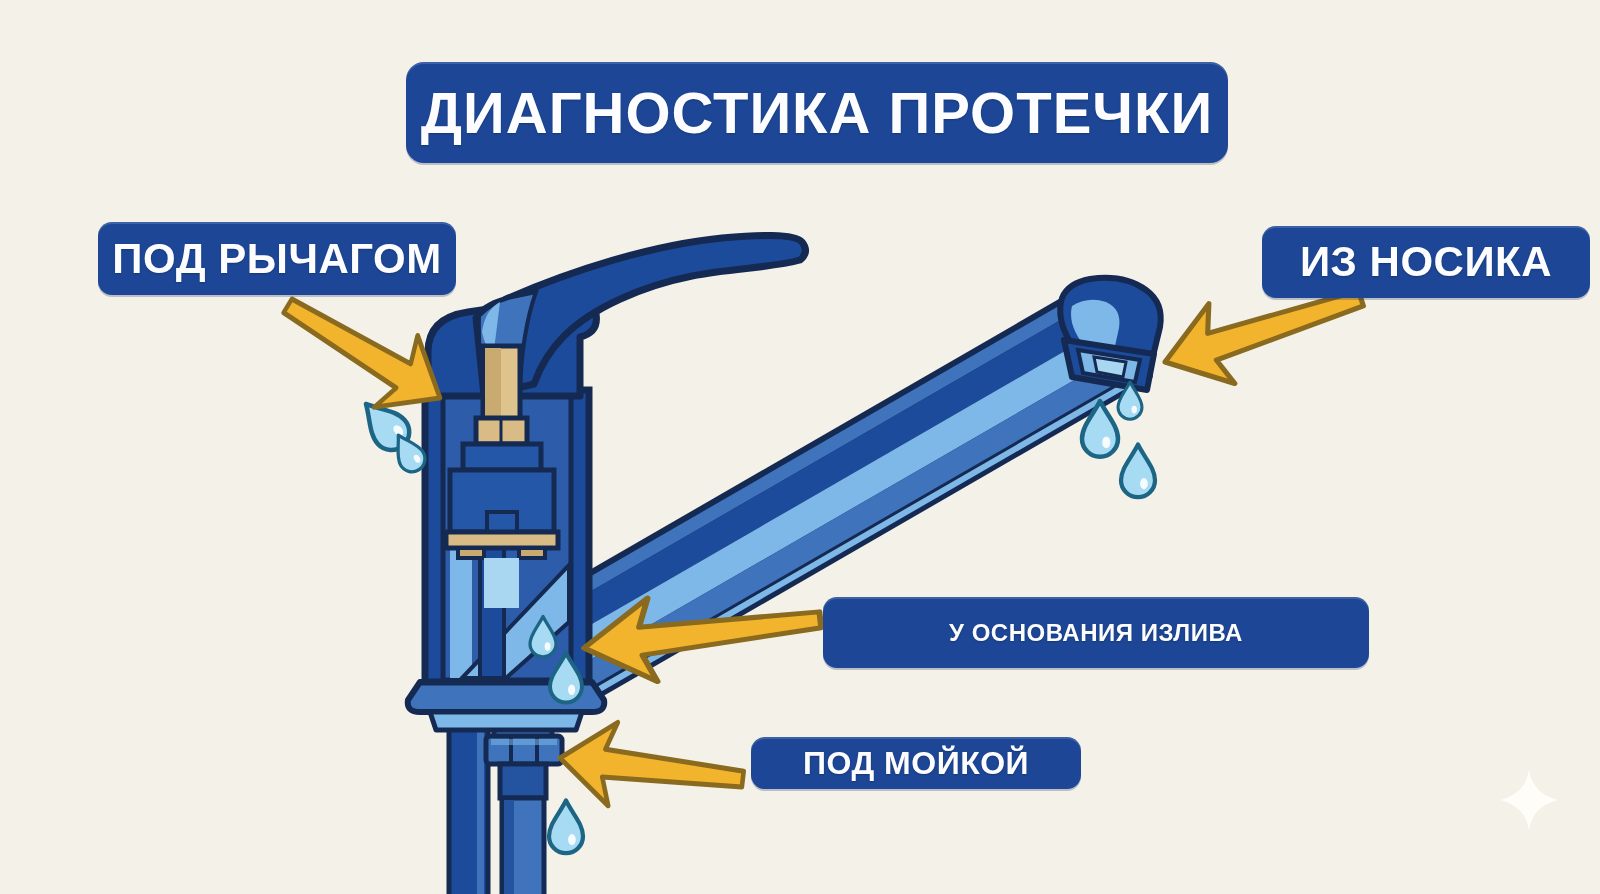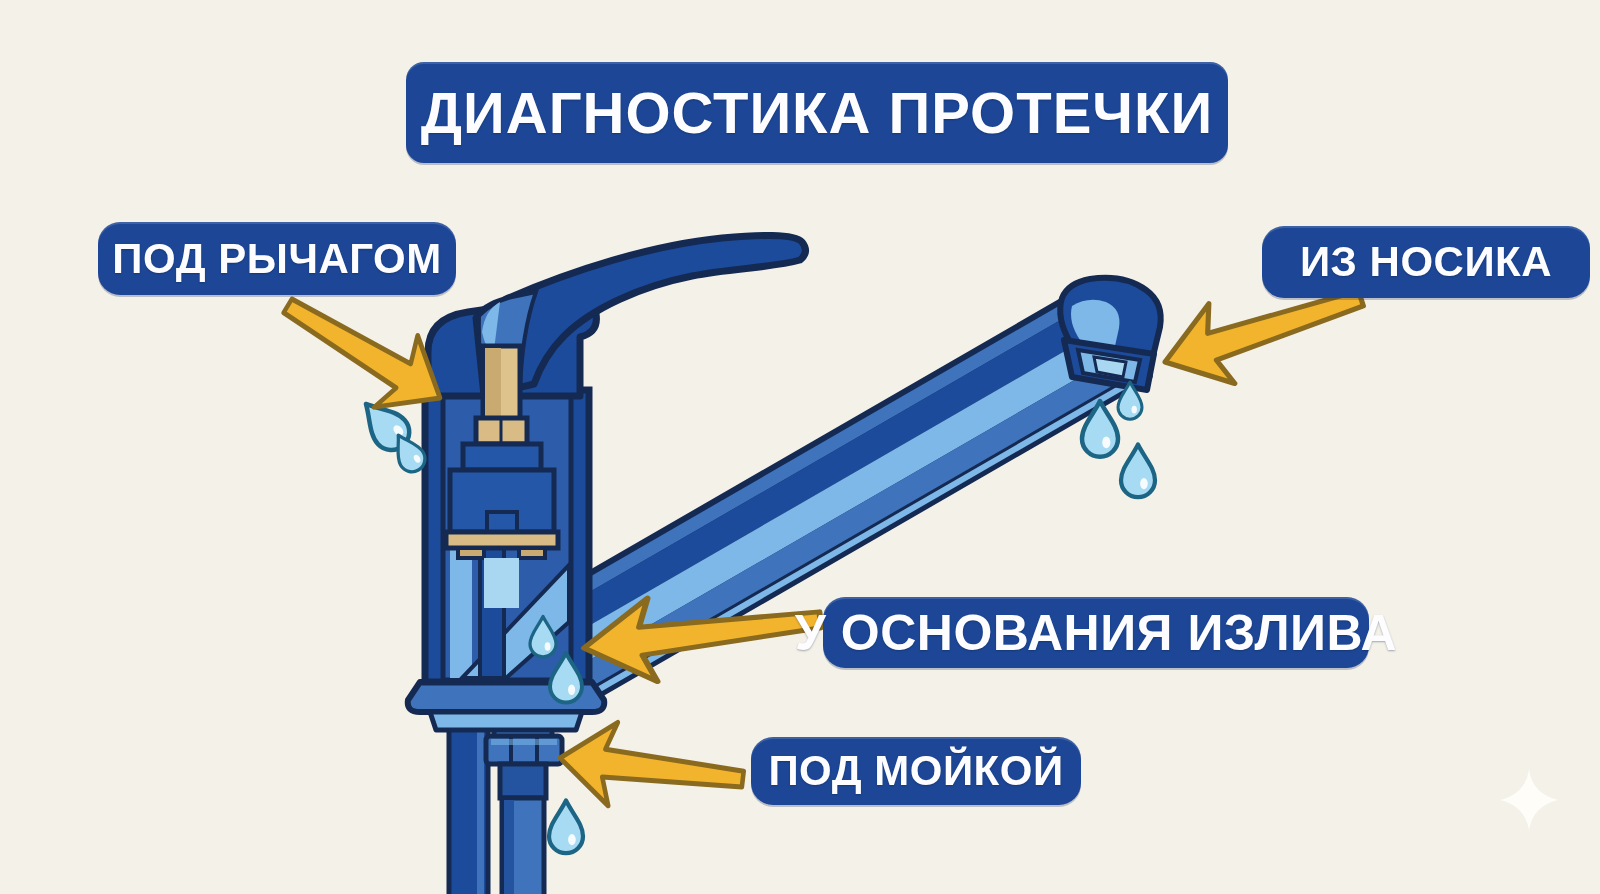--- a/index.html
+++ b/index.html
@@ -8,30 +8,30 @@
     background:#f4f1e9;
     font-family:"Liberation Sans",sans-serif;
   }
   #stage{position:absolute;inset:0;width:1600px;height:894px;margin-left:32px;}
   svg#art{position:absolute;left:0;top:0;z-index:1;}
   .badge{
     position:absolute;z-index:2;
     background:#1d4796;color:#fdfdff;
     display:flex;align-items:center;justify-content:center;
     font-weight:bold;white-space:nowrap;
-    border-radius:22px;
+    border-radius:14px;
     box-shadow:0 2px 0 rgba(16,40,90,.25), inset 0 2px 0 rgba(255,255,255,.14);
     text-shadow:0 1px 2px rgba(10,25,60,.35);
     letter-spacing:.5px;
   }
   #title-badge{left:374px;top:62px;width:822px;height:101px;font-size:58px;border-radius:18px;letter-spacing:1px;}
   #callout-under-lever{left:66px;top:222px;width:358px;height:73px;font-size:42px;}
   #callout-from-spout{left:1230px;top:226px;width:328px;height:72px;font-size:42px;}
-  #callout-spout-base{left:791px;top:597px;width:546px;height:71px;font-size:50px;text-align:right;}
-  #callout-under-sink{left:719px;top:737px;width:330px;height:68px;font-size:42px;}
+  #callout-spout-base{left:791px;top:597px;width:546px;height:71px;font-size:24px;text-align:right;}
+  #callout-under-sink{left:719px;top:737px;width:330px;height:52px;font-size:32px;}
 </style>
 </head>
 <body>
 
 <div id="stage">
 
 <svg id="art" width="1600" height="894" viewBox="0 0 1600 894">
   <defs>
     <g id="drop-shape">
       <path d="M0,-30 C 8,-14 20,-2 20,12 A 20 20 0 1 1 -20,12 C -20,-2 -8,-14 0,-30 Z" fill="#a7dbf3" stroke="#1d6585" stroke-width="5" stroke-linejoin="round"></path>

